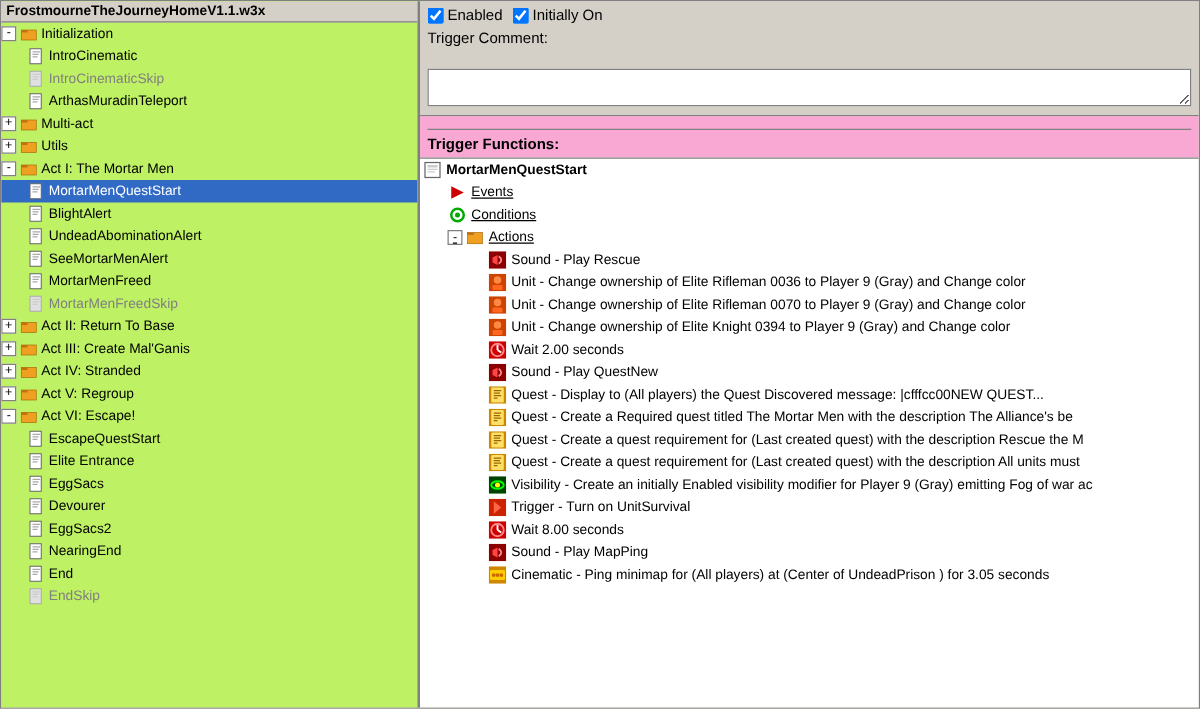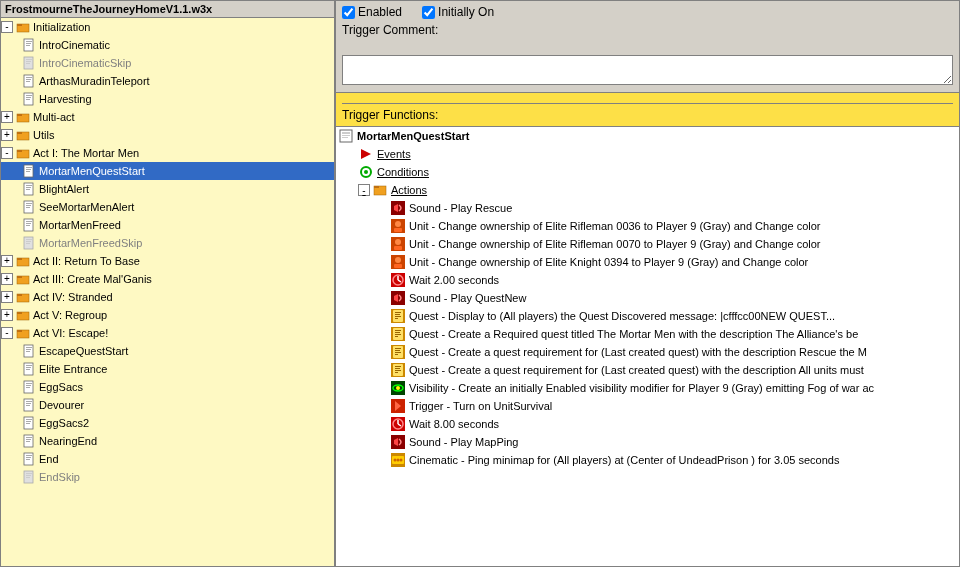--- a/index.html
+++ b/index.html
@@ -15,21 +15,21 @@
     .main-container {
       display: flex;
       width: 960px;
       height: 567px;
       border: 1px solid #808080;
     }
     
     .left-panel {
       width: 335px;
       min-width: 335px;
-      background: #fef9c3;
+      background: #bef264;
       border-right: 2px solid #808080;
       overflow-y: auto;
       overflow-x: hidden;
     }
     .tree-header {
       background: #d4d0c8;
       padding: 2px 4px;
       font-weight: bold;
       font-size: 11px;
       border-bottom: 1px solid #808080;
@@ -85,21 +85,21 @@
       overflow: hidden;
     }
     .right-top {
       background: #d4d0c8;
       padding: 4px 6px;
       border-bottom: 1px solid #808080;
     }
     .checkbox-row {
       display: flex;
       align-items: center;
-      gap: 20px;
+      gap: 8px;
       margin-bottom: 4px;
     }
     .checkbox-item {
       display: flex;
       align-items: center;
       gap: 3px;
       font-size: 12px;
     }
     .checkbox-item input[type="checkbox"] {
       width: 13px;
@@ -207,32 +207,20 @@
             <svg width="14" height="14" viewBox="0 0 14 14">
               <rect x="2" y="1" width="9" height="12" fill="#ffffff" stroke="#666" stroke-width="0.8"></rect>
               <rect x="4" y="3" width="6" height="1" fill="#aaa"></rect>
               <rect x="4" y="5" width="5" height="1" fill="#aaa"></rect>
               <rect x="4" y="7" width="4" height="1" fill="#aaa"></rect>
             </svg>
           </span>
           <span class="label">ArthasMuradinTeleport</span>
         </div>
         <div class="tree-item">
-          <span style="display:inline-block;width:20px;"></span>
-          <span class="icon">
-            <svg width="14" height="14" viewBox="0 0 14 14">
-              <rect x="2" y="1" width="9" height="12" fill="#ffffff" stroke="#666" stroke-width="0.8"></rect>
-              <rect x="4" y="3" width="6" height="1" fill="#aaa"></rect>
-              <rect x="4" y="5" width="5" height="1" fill="#aaa"></rect>
-              <rect x="4" y="7" width="4" height="1" fill="#aaa"></rect>
-            </svg>
-          </span>
-          <span class="label">Harvesting</span>
-        </div>
-        <div class="tree-item">
           <span class="expand-btn">+</span>
           <span class="icon">
             <svg width="14" height="14" viewBox="0 0 14 14">
               <rect x="1" y="4" width="12" height="8" fill="#f0a020" stroke="#a06000" stroke-width="0.5"></rect>
               <rect x="1" y="4" width="5" height="2" fill="#c07010"></rect>
             </svg>
           </span>
           <span class="label">Multi-act</span>
         </div>
         <div class="tree-item">
@@ -271,20 +259,32 @@
           <span style="display:inline-block;width:20px;"></span>
           <span class="icon">
             <svg width="14" height="14" viewBox="0 0 14 14">
               <rect x="2" y="1" width="9" height="12" fill="#ffffff" stroke="#666" stroke-width="0.8"></rect>
               <rect x="4" y="3" width="6" height="1" fill="#aaa"></rect>
               <rect x="4" y="5" width="5" height="1" fill="#aaa"></rect>
               <rect x="4" y="7" width="4" height="1" fill="#aaa"></rect>
             </svg>
           </span>
           <span class="label">BlightAlert</span>
+        </div>
+        <div class="tree-item">
+          <span style="display:inline-block;width:20px;"></span>
+          <span class="icon">
+            <svg width="14" height="14" viewBox="0 0 14 14">
+              <rect x="2" y="1" width="9" height="12" fill="#ffffff" stroke="#666" stroke-width="0.8"></rect>
+              <rect x="4" y="3" width="6" height="1" fill="#aaa"></rect>
+              <rect x="4" y="5" width="5" height="1" fill="#aaa"></rect>
+              <rect x="4" y="7" width="4" height="1" fill="#aaa"></rect>
+            </svg>
+          </span>
+          <span class="label">UndeadAbominationAlert</span>
         </div>
         <div class="tree-item">
           <span style="display:inline-block;width:20px;"></span>
           <span class="icon">
             <svg width="14" height="14" viewBox="0 0 14 14">
               <rect x="2" y="1" width="9" height="12" fill="#ffffff" stroke="#666" stroke-width="0.8"></rect>
               <rect x="4" y="3" width="6" height="1" fill="#aaa"></rect>
               <rect x="4" y="5" width="5" height="1" fill="#aaa"></rect>
               <rect x="4" y="7" width="4" height="1" fill="#aaa"></rect>
             </svg>
@@ -472,21 +472,21 @@
           <label>Enabled</label>
         </div>
         <div class="checkbox-item">
           <input type="checkbox" checked="" style="">
           <label>Initially On</label>
         </div>
       </div>
       <div class="trigger-comment-label">Trigger Comment:</div>
       <textarea class="trigger-comment-box" style=""></textarea>
     </div>
-    <div style="padding: 4px 6px 2px 6px; background: #fde047;">
+    <div style="padding: 4px 6px 2px 6px; background: #f9a8d4; font-weight: bold;">
       <div class="trigger-functions-label">Trigger Functions:</div>
     </div>
     <div class="functions-area">
 
       <div class="func-item">
         <div class="icon" style="margin-right:3px;">
           <svg width="14" height="14" viewBox="0 0 14 14">
             <rect x="1" y="1" width="12" height="12" fill="#fff" stroke="#666" stroke-width="1"></rect>
             <rect x="3" y="3" width="8" height="2" fill="#ccc"></rect>
             <rect x="3" y="6" width="8" height="1" fill="#ccc"></rect>

